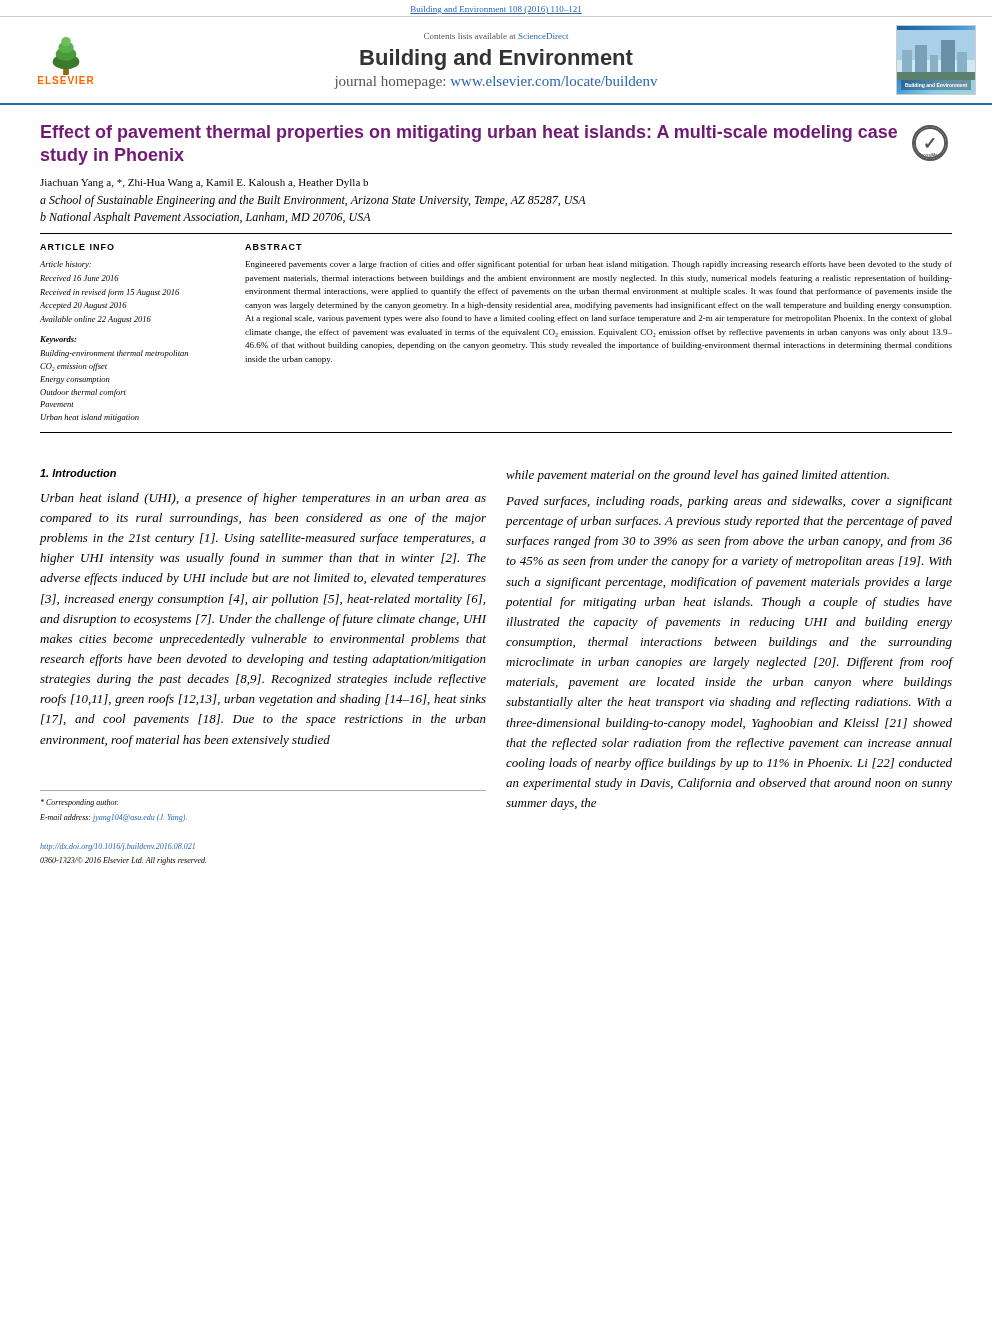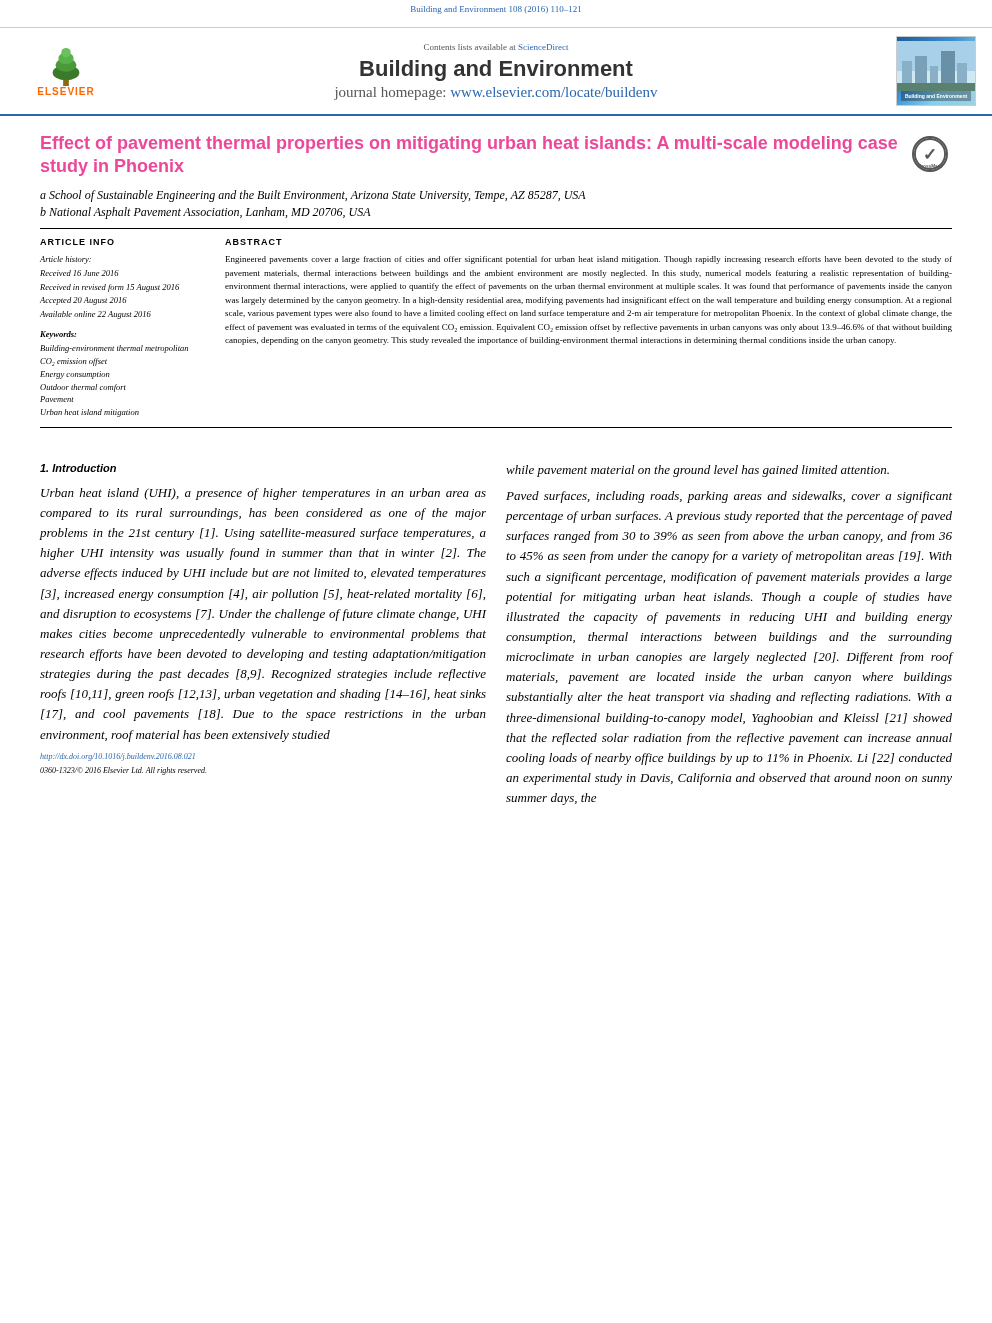--- a/index.html
+++ b/index.html
@@ -14,24 +14,25 @@
 
     .page {
       width: 992px;
       background: #fff;
       padding: 0;
     }
 
     
     .journal-bar {
       text-align: center;
-      padding: 4px 0 13px 0;
+      padding: 4px 0 2px 0;
       font-size: 9px;
       color: #2a66b0;
       border-bottom: 1px solid #ccc;
+      text-decoration: underline;
     }
 
     
     .header {
       display: flex;
       align-items: center;
       justify-content: space-between;
       padding: 8px 16px;
       border-bottom: 2px solid #2a66b0;
     }
@@ -123,21 +124,21 @@
 
     
     .article-content {
       padding: 16px 40px 16px 40px;
     }
 
     
     .article-title {
       font-size: 18px;
       font-weight: bold;
-      color: #ec4899;
+      color: #701a75;
       line-height: 1.3;
       margin-bottom: 8px;
       font-family: Arial, sans-serif;
     }
 
     
     .article-title-row {
       display: flex;
       align-items: flex-start;
       justify-content: space-between;
@@ -180,20 +181,21 @@
     
     .divider {
       border: none;
       border-top: 1px solid #000;
       margin: 8px 0;
     }
 
     
     .two-col {
       display: flex;
+      gap: 20px;
     }
     .col-left {
       width: 185px;
       flex-shrink: 0;
     }
     .col-right {
       flex: 1;
     }
 
     
@@ -276,21 +278,21 @@
       color: #000;
       margin-bottom: 3px;
     }
     .footer-email {
       font-size: 8px;
       color: #2a66b0;
     }
     .footer-doi {
       font-size: 8px;
       color: #2a66b0;
-      margin-top: 5px;
+      margin-top: 16px;
     }
     .footer-copyright {
       font-size: 8px;
       color: #000;
       margin-top: 2px;
     }
 
     
     a { color: #2a66b0; text-decoration: none; }
   </style>
@@ -363,20 +365,23 @@
         <div class="crossmark-circle">
           <svg width="34" height="34" viewBox="0 0 34 34">
             <circle cx="17" cy="17" r="16" fill="none" stroke="#555" stroke-width="2"></circle>
             <text x="17" y="23" text-anchor="middle" font-size="18" font-family="Georgia, serif" fill="#555">✓</text>
             <text x="17" y="32" text-anchor="middle" font-size="5" font-family="Arial" fill="#555">CrossMark</text>
           </svg>
         </div>
       </div>
     </div>
 
+    <div class="authors">
+      <span>Jiachuan Yang a, *, Zhi-Hua Wang a, Kamil E. Kaloush a, Heather Dylla b</span>
+    </div>
 
     <div class="affiliations">
       <div>a School of Sustainable Engineering and the Built Environment, Arizona State University, Tempe, AZ 85287, USA</div>
       <div>b National Asphalt Pavement Association, Lanham, MD 20706, USA</div>
     </div>
 
     <hr class="divider">
 
     <div class="two-col">
 
@@ -417,20 +422,27 @@
 
       <div class="body-col">
         <div class="section-title">
           <span>1.</span>
           <span>Introduction</span>
         </div>
         <p class="body-paragraph">
           Urban heat island (UHI), a presence of higher temperatures in an urban area as compared to its rural surroundings, has been considered as one of the major problems in the 21st century [1]. Using satellite-measured surface temperatures, a higher UHI intensity was usually found in summer than that in winter [2]. The adverse effects induced by UHI include but are not limited to, elevated temperatures [3], increased energy consumption [4], air pollution [5], heat-related mortality [6], and disruption to ecosystems [7]. Under the challenge of future climate change, UHI makes cities become unprecedentedly vulnerable to environmental problems that research efforts have been devoted to developing and testing adaptation/mitigation strategies during the past decades [8,9]. Recognized strategies include reflective roofs [10,11], green roofs [12,13], urban vegetation and shading [14–16], heat sinks [17], and cool pavements [18]. Due to the space restrictions in the urban environment, roof material has been extensively studied
         </p>
 
+        <div style="margin-top: 40px; border-top: 1px solid #aaa; padding-top: 6px;">
+          <div class="footer-note">* Corresponding author.</div>
+          <div class="footer-note">
+            <span>E-mail address:</span>
+            <span class="footer-email">jyang104@asu.edu (J. Yang).</span>
+          </div>
+        </div>
         <div class="footer-doi">
           <a href="#">http://dx.doi.org/10.1016/j.buildenv.2016.08.021</a>
         </div>
         <div class="footer-copyright">0360-1323/© 2016 Elsevier Ltd. All rights reserved.</div>
       </div>
 
       <div class="body-col">
         <p class="body-paragraph">while pavement material on the ground level has gained limited attention.</p>
         <p class="body-paragraph">
           Paved surfaces, including roads, parking areas and sidewalks, cover a significant percentage of urban surfaces. A previous study reported that the percentage of paved surfaces ranged from 30 to 39% as seen from above the urban canopy, and from 36 to 45% as seen from under the canopy for a variety of metropolitan areas [19]. With such a significant percentage, modification of pavement materials provides a large potential for mitigating urban heat islands. Though a couple of studies have illustrated the capacity of pavements in reducing UHI and building energy consumption, thermal interactions between buildings and the surrounding microclimate in urban canopies are largely neglected [20]. Different from roof materials, pavement are located inside the urban canyon where buildings substantially alter the heat transport via shading and reflecting radiations. With a three-dimensional building-to-canopy model, Yaghoobian and Kleissl [21] showed that the reflected solar radiation from the reflective pavement can increase annual cooling loads of nearby office buildings by up to 11% in Phoenix. Li [22] conducted an experimental study in Davis, California and observed that around noon on sunny summer days, the

